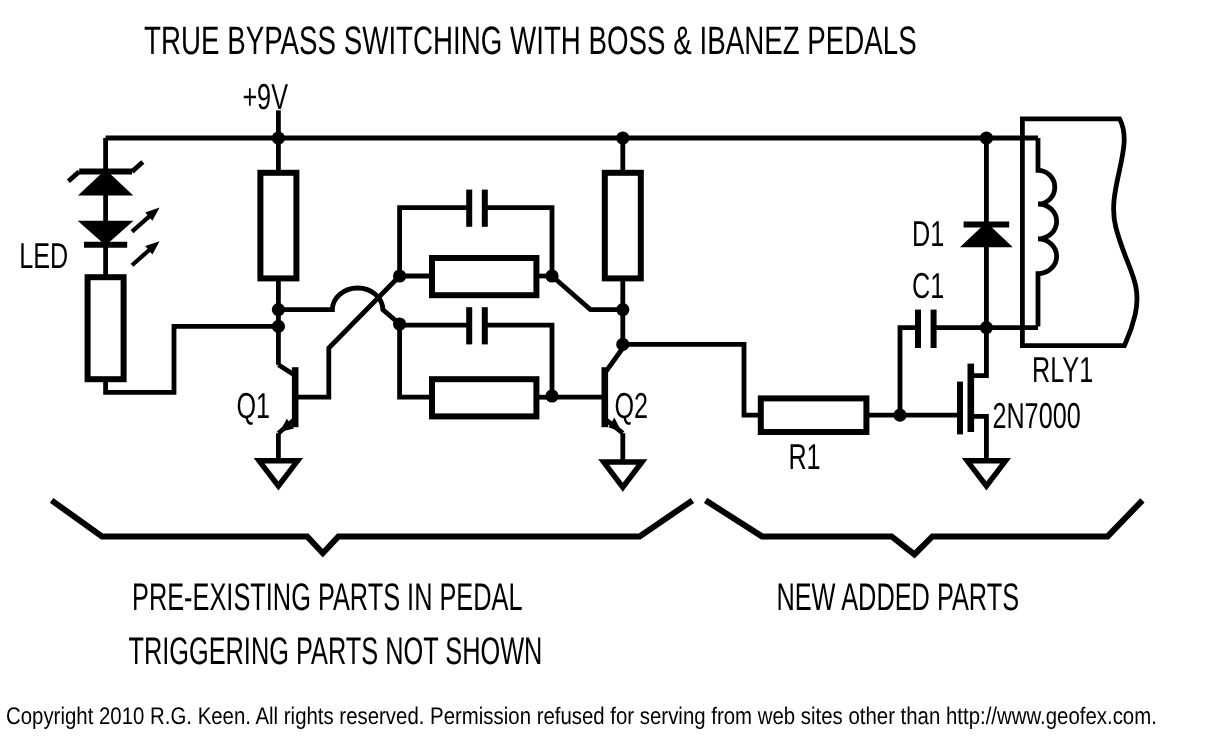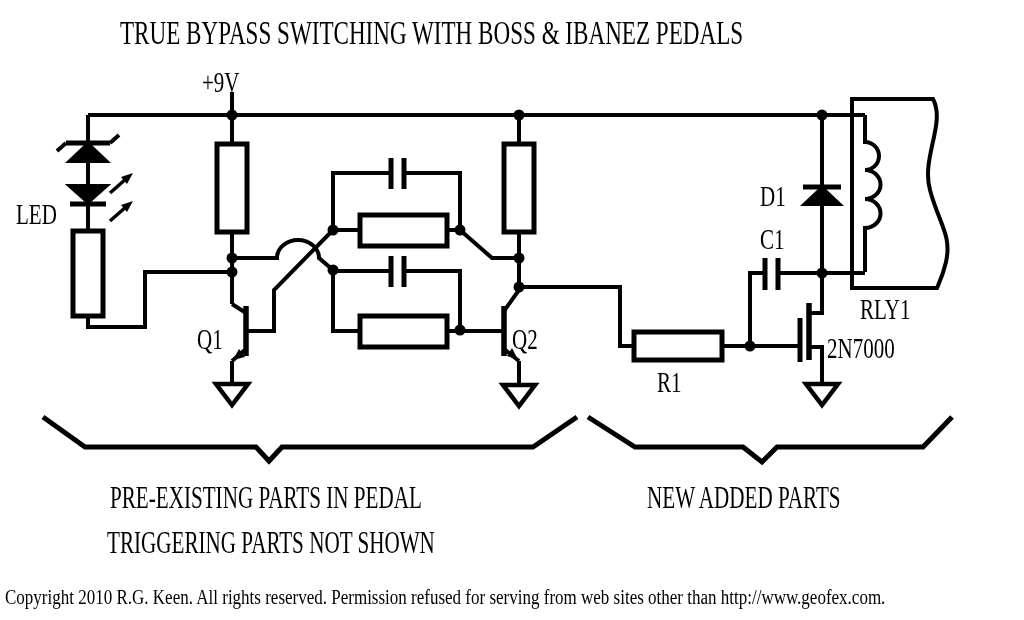--- a/index.html
+++ b/index.html
@@ -1,17 +1,17 @@
 <!DOCTYPE html>
 <html><head>
 <meta charset="utf-8">
 <style>
   html,body{margin:0;padding:0;background:#ffffff;}
   #stage{position:relative;width:1024px;height:620px;background:#ffffff;overflow:hidden;
-         font-family:Liberation Serif, serif;color:#000;}
+         font-family:Liberation Sans, sans-serif;color:#000;}
   svg{position:absolute;left:0;top:0;}
   .lbl{position:absolute;white-space:nowrap;line-height:1;color:#000;
        transform-origin:0 0;transform:scaleX(0.70);}
   .title{font-size:33px;}
   .comp{font-size:30px;}
   .caption{font-size:32px;transform:scaleX(0.66);}
   .copy{font-size:20px;transform:scaleX(0.85);}
 </style>
 </head>
 <body>

